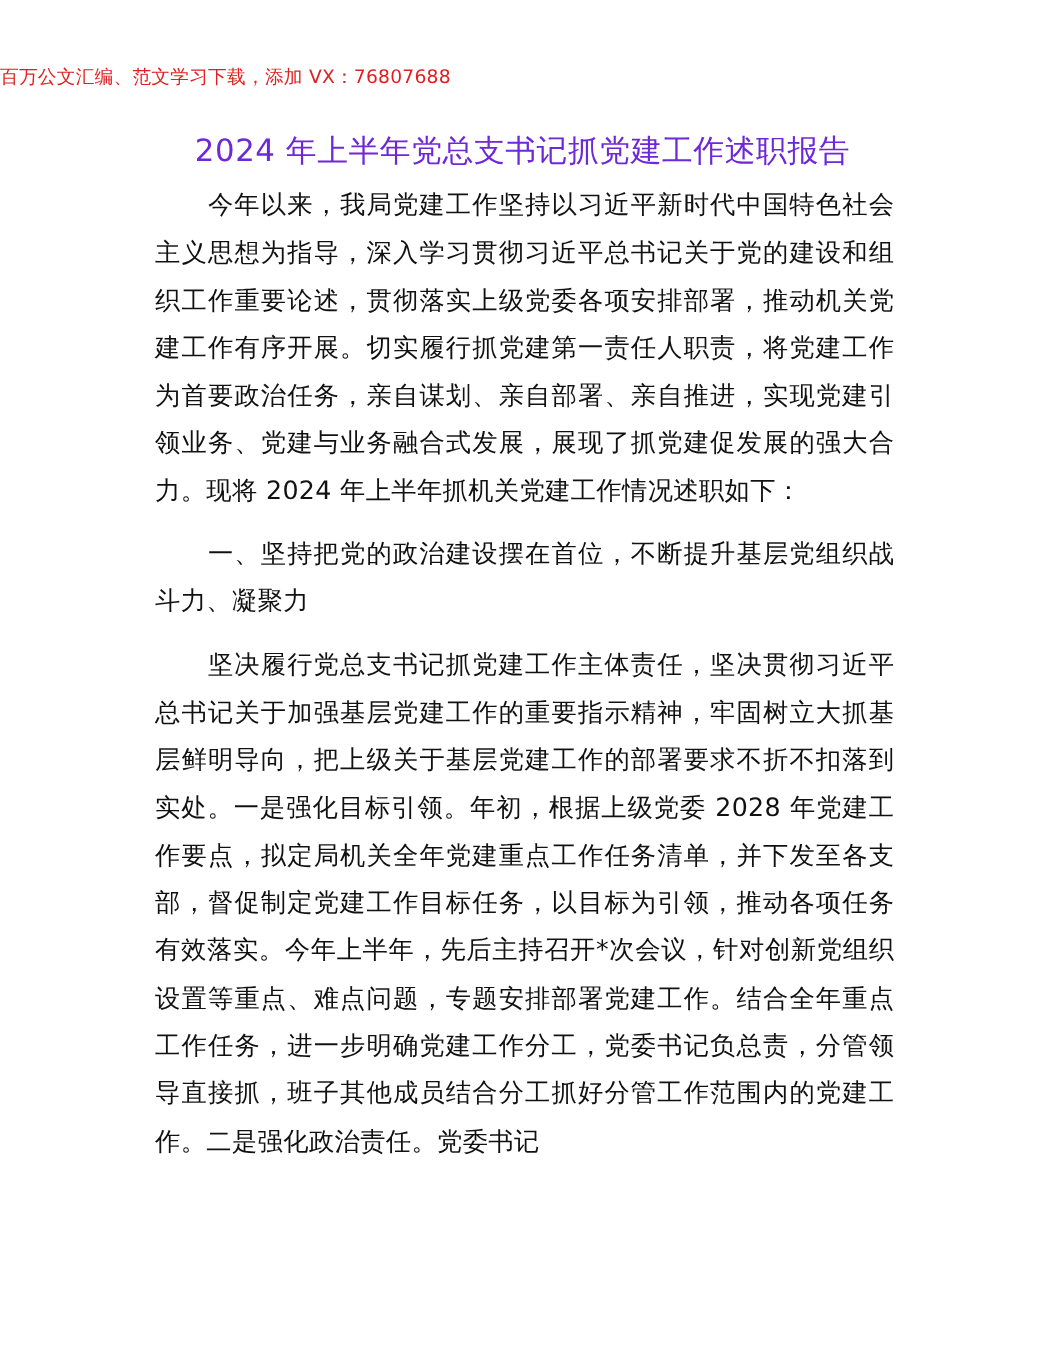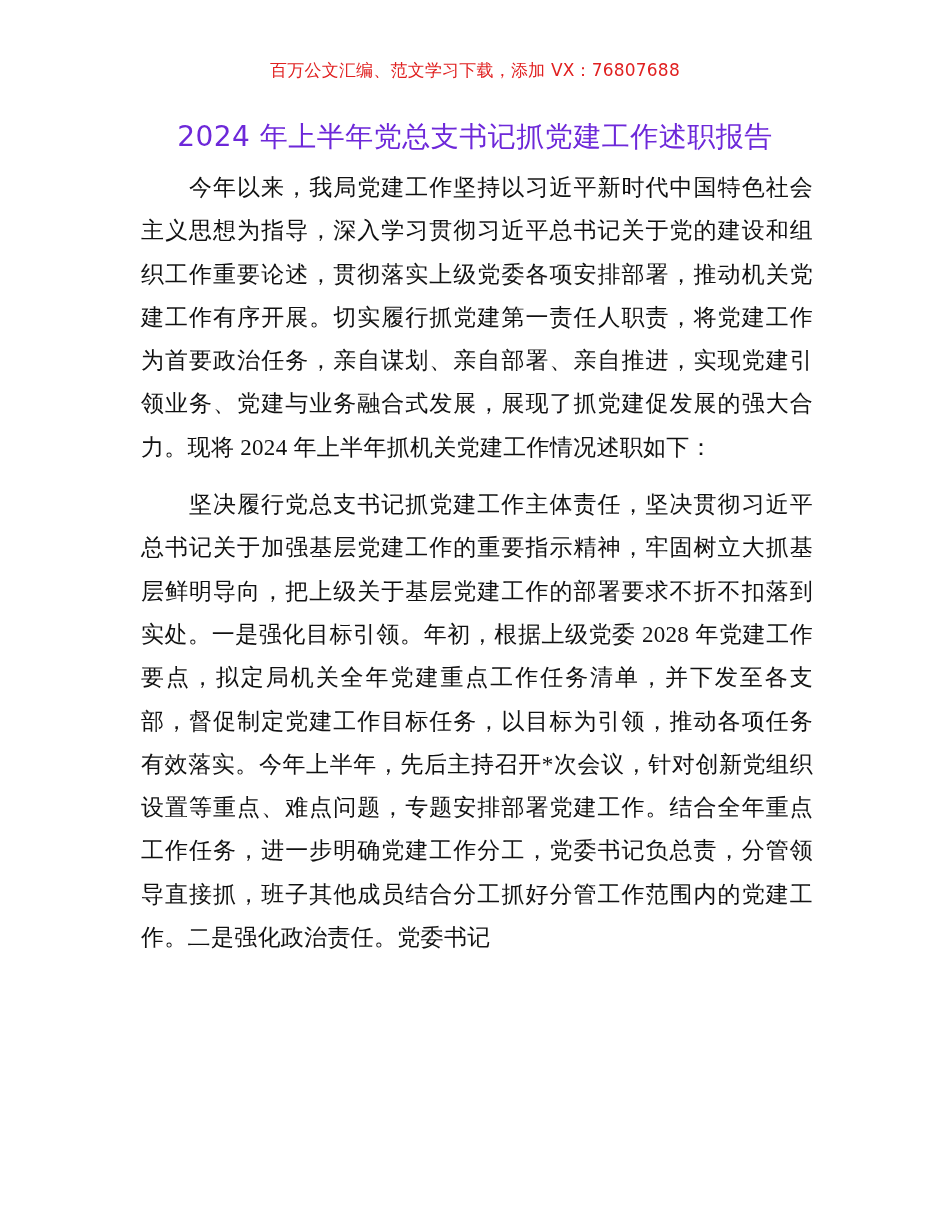--- a/index.html
+++ b/index.html
@@ -13,21 +13,20 @@
       position: relative;
       overflow: hidden;
       font-family: "DejaVu Sans", "Liberation Sans", sans-serif;
       color: #111111;
     }
     .header-banner {
       position: absolute;
       top: 56px;
       left: 0;
       width: 950px;
-      text-align: center;
       font-size: 17px;
       line-height: 28px;
       color: #e02020;
       letter-spacing: 0.2px;
     }
     .doc-title {
       position: absolute;
       top: 116px;
       left: 0;
       width: 950px;
@@ -43,29 +42,29 @@
       left: 141px;
       width: 672px;
     }
     .para {
       margin: 0;
       font-size: 23px;
       line-height: 43.3px;
       text-align: justify;
       text-indent: 48px;
       letter-spacing: 0.3px;
-      font-family: Liberation Serif, serif;
     }
     .para + .para {
       margin-top: 14px;
     }
   </style>
 </head>
 <body>
 
 <div class="header-banner">百万公文汇编、范文学习下载，添加 VX：76807688</div>
 
 <div class="doc-title">2024 年上半年党总支书记抓党建工作述职报告</div>
 
 <div class="doc-body">
   <p class="para">今年以来，我局党建工作坚持以习近平新时代中国特色社会主义思想为指导，深入学习贯彻习近平总书记关于党的建设和组织工作重要论述，贯彻落实上级党委各项安排部署，推动机关党建工作有序开展。切实履行抓党建第一责任人职责，将党建工作为首要政治任务，亲自谋划、亲自部署、亲自推进，实现党建引领业务、党建与业务融合式发展，展现了抓党建促发展的强大合力。现将 2024 年上半年抓机关党建工作情况述职如下：</p>
+  <p class="para">一、坚持把党的政治建设摆在首位，不断提升基层党组织战斗力、凝聚力</p>
   <p class="para">坚决履行党总支书记抓党建工作主体责任，坚决贯彻习近平总书记关于加强基层党建工作的重要指示精神，牢固树立大抓基层鲜明导向，把上级关于基层党建工作的部署要求不折不扣落到实处。一是强化目标引领。年初，根据上级党委 2028 年党建工作要点，拟定局机关全年党建重点工作任务清单，并下发至各支部，督促制定党建工作目标任务，以目标为引领，推动各项任务有效落实。今年上半年，先后主持召开*次会议，针对创新党组织设置等重点、难点问题，专题安排部署党建工作。结合全年重点工作任务，进一步明确党建工作分工，党委书记负总责，分管领导直接抓，班子其他成员结合分工抓好分管工作范围内的党建工作。二是强化政治责任。党委书记</p>
 </div>
 
 </body></html>

